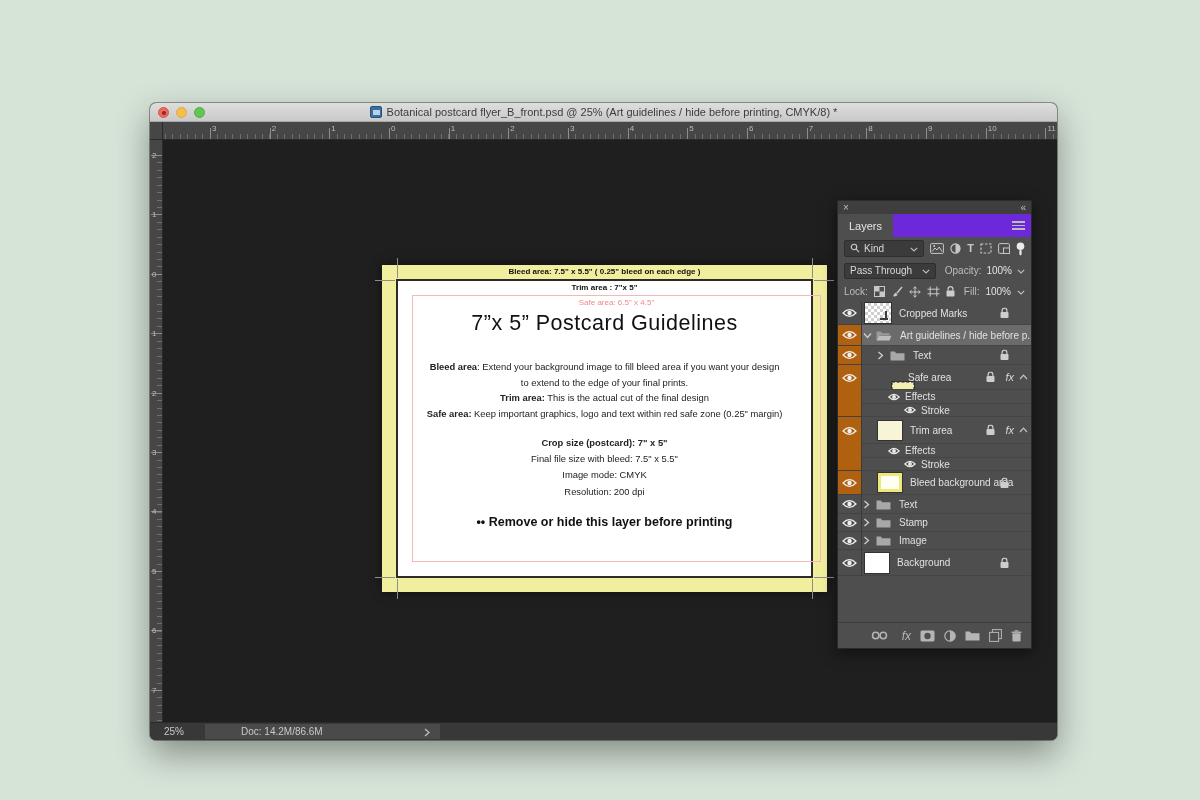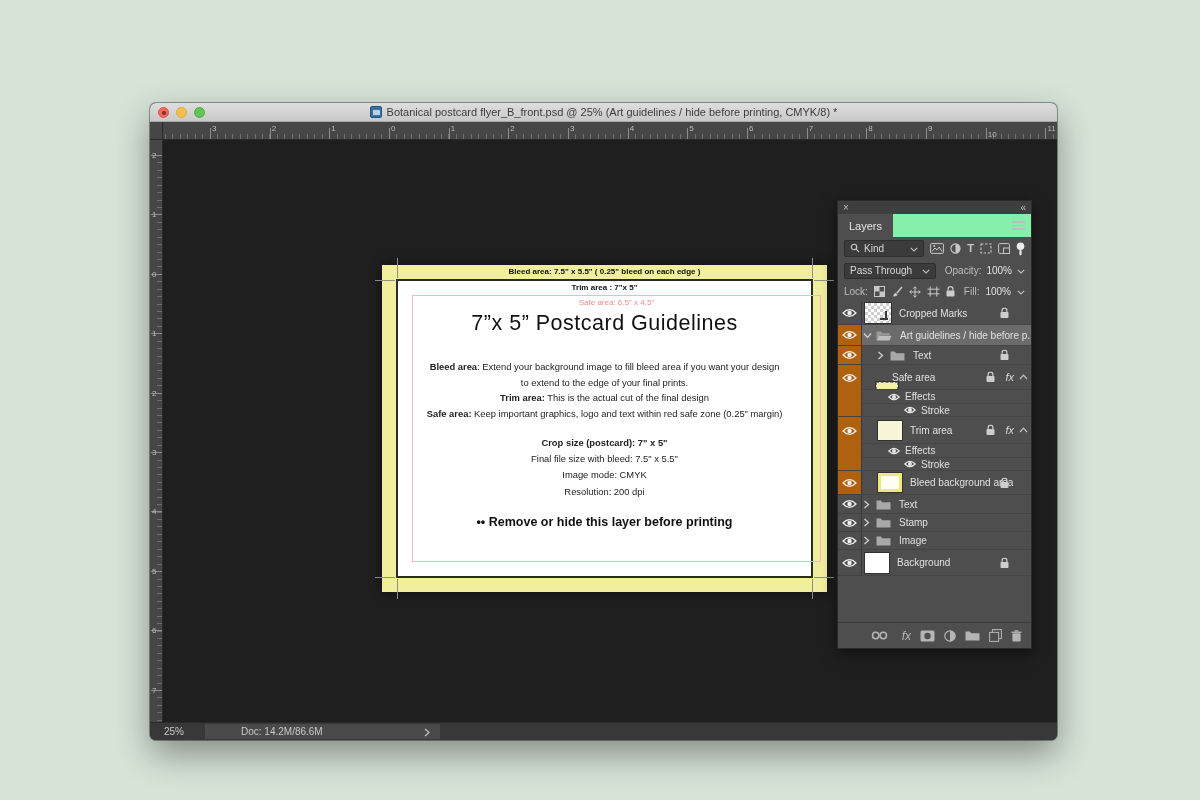--- a/index.html
+++ b/index.html
@@ -55,21 +55,21 @@
   .doc-specs { position:absolute; left:0; right:0; top:170px; text-align:center; font-size:9.4px; color:#222; line-height:16.2px; }
   .doc-footer { position:absolute; left:0; right:0; top:250px; text-align:center; font-size:12.5px; font-weight:bold; color:#111; }
   .cropmark { position:absolute; background:#8d8d8d; }
 
   
   .panel { position:absolute; left:687px; top:97px; width:195px; height:449px;
     background:#4e4e4e; border:1px solid #2b2b2b; box-shadow:0 4px 14px rgba(0,0,0,.5);
     display:flex; flex-direction:column; font-size:10px; color:#dcdcdc; }
   .p-minibar { height:13px; background:#3e3e3e; display:flex; align-items:center; justify-content:space-between;
     padding:0 5px; color:#bdbdbd; font-size:10px; flex:0 0 auto; }
-  .p-tabstrip { height:23px; background:#86efac; display:flex; align-items:stretch; flex:0 0 auto; position:relative; }
+  .p-tabstrip { height:23px; background:#6d28d9; display:flex; align-items:stretch; flex:0 0 auto; position:relative; }
   .p-tab { background:#4e4e4e; padding:0 11px; display:flex; align-items:center; font-size:11px; color:#e6e6e6; }
   .p-menu { position:absolute; right:6px; top:7px; width:13px; height:9px; display:flex; flex-direction:column; justify-content:space-between; }
   .p-menu i { display:block; height:1.6px; background:#bdbdbd; }
   .p-row { display:flex; align-items:center; padding:0 6px; flex:0 0 auto; }
   .p-filter { height:23px; gap:5px; }
   .p-combo { background:#3b3b3b; border:1px solid #2e2e2e; border-radius:2px; height:17px;
     display:flex; align-items:center; gap:4px; padding:0 5px; color:#d8d8d8; }
   .p-combo .grow { flex:1; }
   .kind-combo { width:80px; }
   .blend-combo { width:96px; height:16px; }
@@ -149,21 +149,21 @@
       <span class="h-num" style="left: 228.01px;">0</span>
       <span class="h-num" style="left: 287.68px;">1</span>
       <span class="h-num" style="left: 347.35px;">2</span>
       <span class="h-num" style="left: 407.02px;">3</span>
       <span class="h-num" style="left: 466.69px;">4</span>
       <span class="h-num" style="left: 526.36px;">5</span>
       <span class="h-num" style="left: 586.03px;">6</span>
       <span class="h-num" style="left: 645.7px;">7</span>
       <span class="h-num" style="left: 705.37px;">8</span>
       <span class="h-num" style="left: 765.04px;">9</span>
-      <span class="h-num" style="left: 824.71px; margin-top: 6px;">10</span>
+      <span class="h-num" style="left: 824.71px;">10</span>
       <span class="h-num" style="left: 884.38px;">11</span>
     </div>
   <div class="v-ruler" id="vruler">
     <div class="v-ticks-minor"></div>
     <div class="v-ticks-major"></div>
   <span class="v-num" style="top: 11px;">2</span>
       <span class="v-num" style="top: 70.4px;">1</span>
       <span class="v-num" style="top: 129.8px;">0</span>
       <span class="v-num" style="top: 189.2px;">1</span>
       <span class="v-num" style="top: 248.6px;">2</span>
@@ -395,21 +395,21 @@
             </span>
           </div>
         </div>
         <div class="lrow" style="height: 25px;">
           <div class="eyecell orange">
             <svg width="15" height="10" viewBox="0 0 15 10">
               <path d="M1 5 Q7.5 -1.6 14 5 Q7.5 11.6 1 5 Z" fill="none" stroke="#f0f0f0" stroke-width="1.2"></path>
               <circle cx="7.5" cy="5" r="2.2" fill="#f0f0f0"></circle>
             </svg>
           </div>
-          <div class="lcontent" style="">
+          <div class="lcontent" style="padding-left: 16px;">
             <span class="thumb safe"></span>
             <span class="lname">Safe area</span>
             <span style="position: absolute; right: 36px; top: 50%; transform: translateY(-50%); display: flex;">
               <svg width="9" height="11" viewBox="0 0 9 11">
                 <rect x="0.5" y="4.6" width="8" height="5.9" rx="1" fill="#cdcdcd"></rect>
                 <path d="M2.1 4.6 V3.1 a2.4 2.4 0 0 1 4.8 0 V4.6" fill="none" stroke="#cdcdcd" stroke-width="1.2"></path>
               </svg>
             </span>
             <span class="r-fx" style="right: 17px; top: 50%; transform: translateY(-50%);">fx</span>
             <span style="position: absolute; right: 3px; top: 50%; transform: translateY(-50%); display: flex;">

